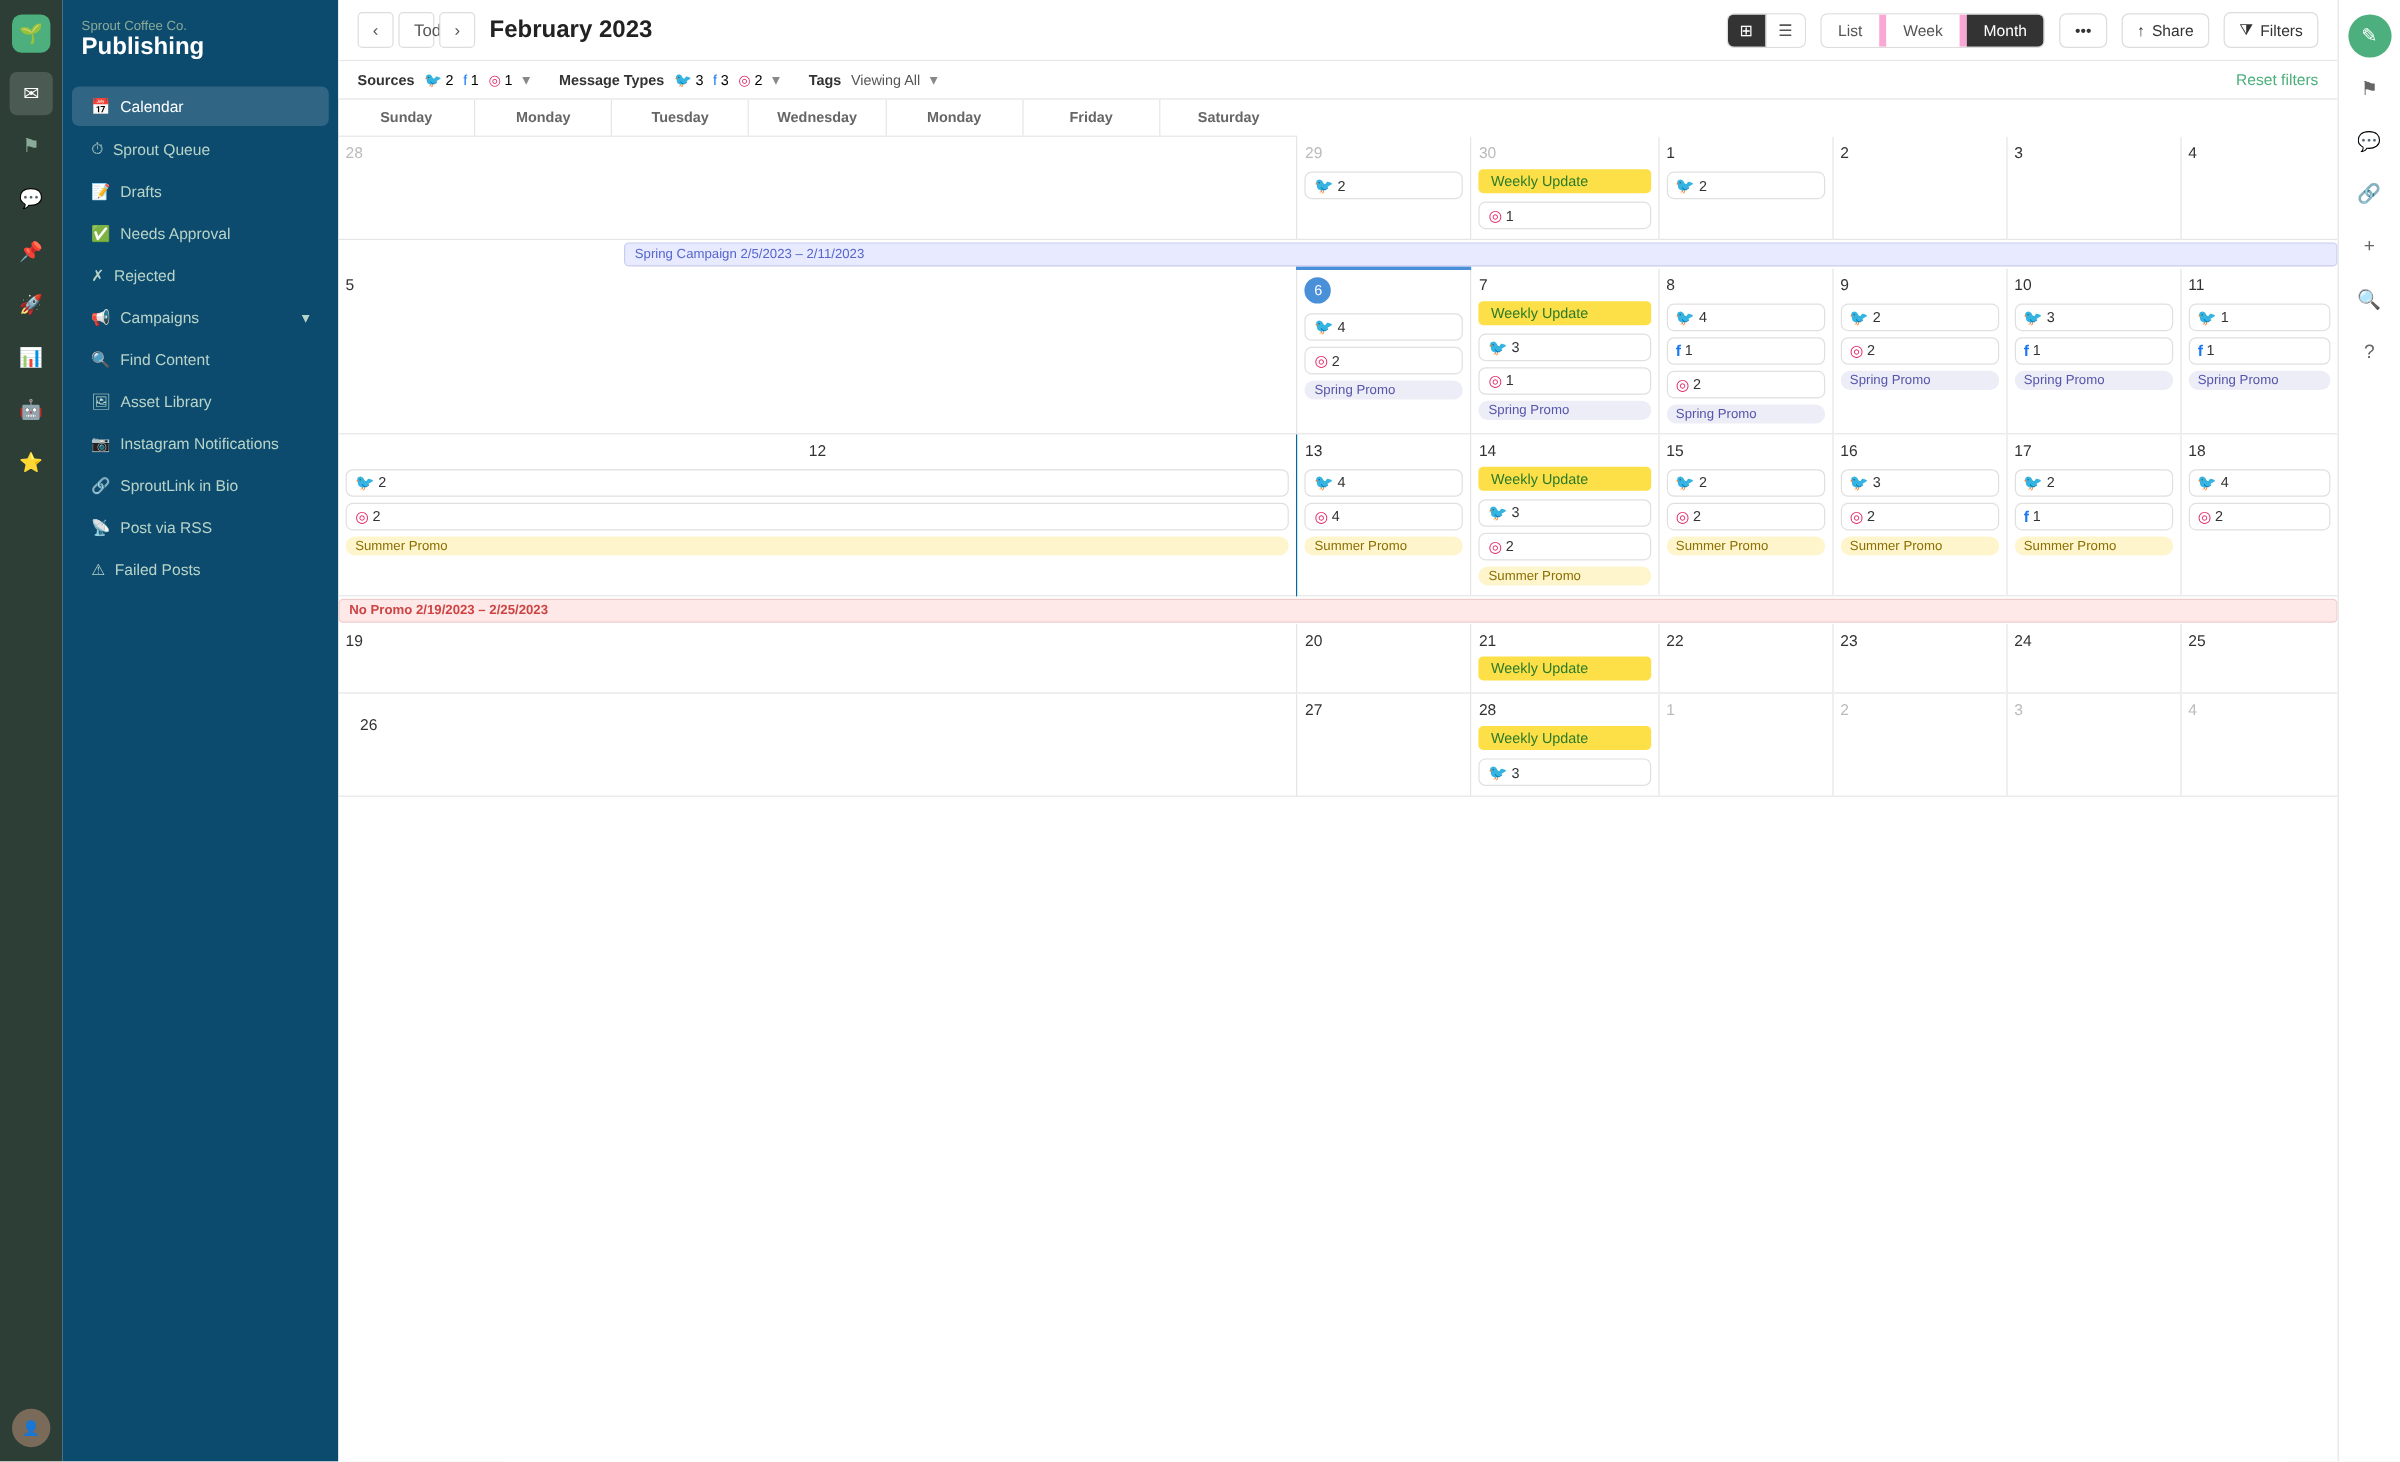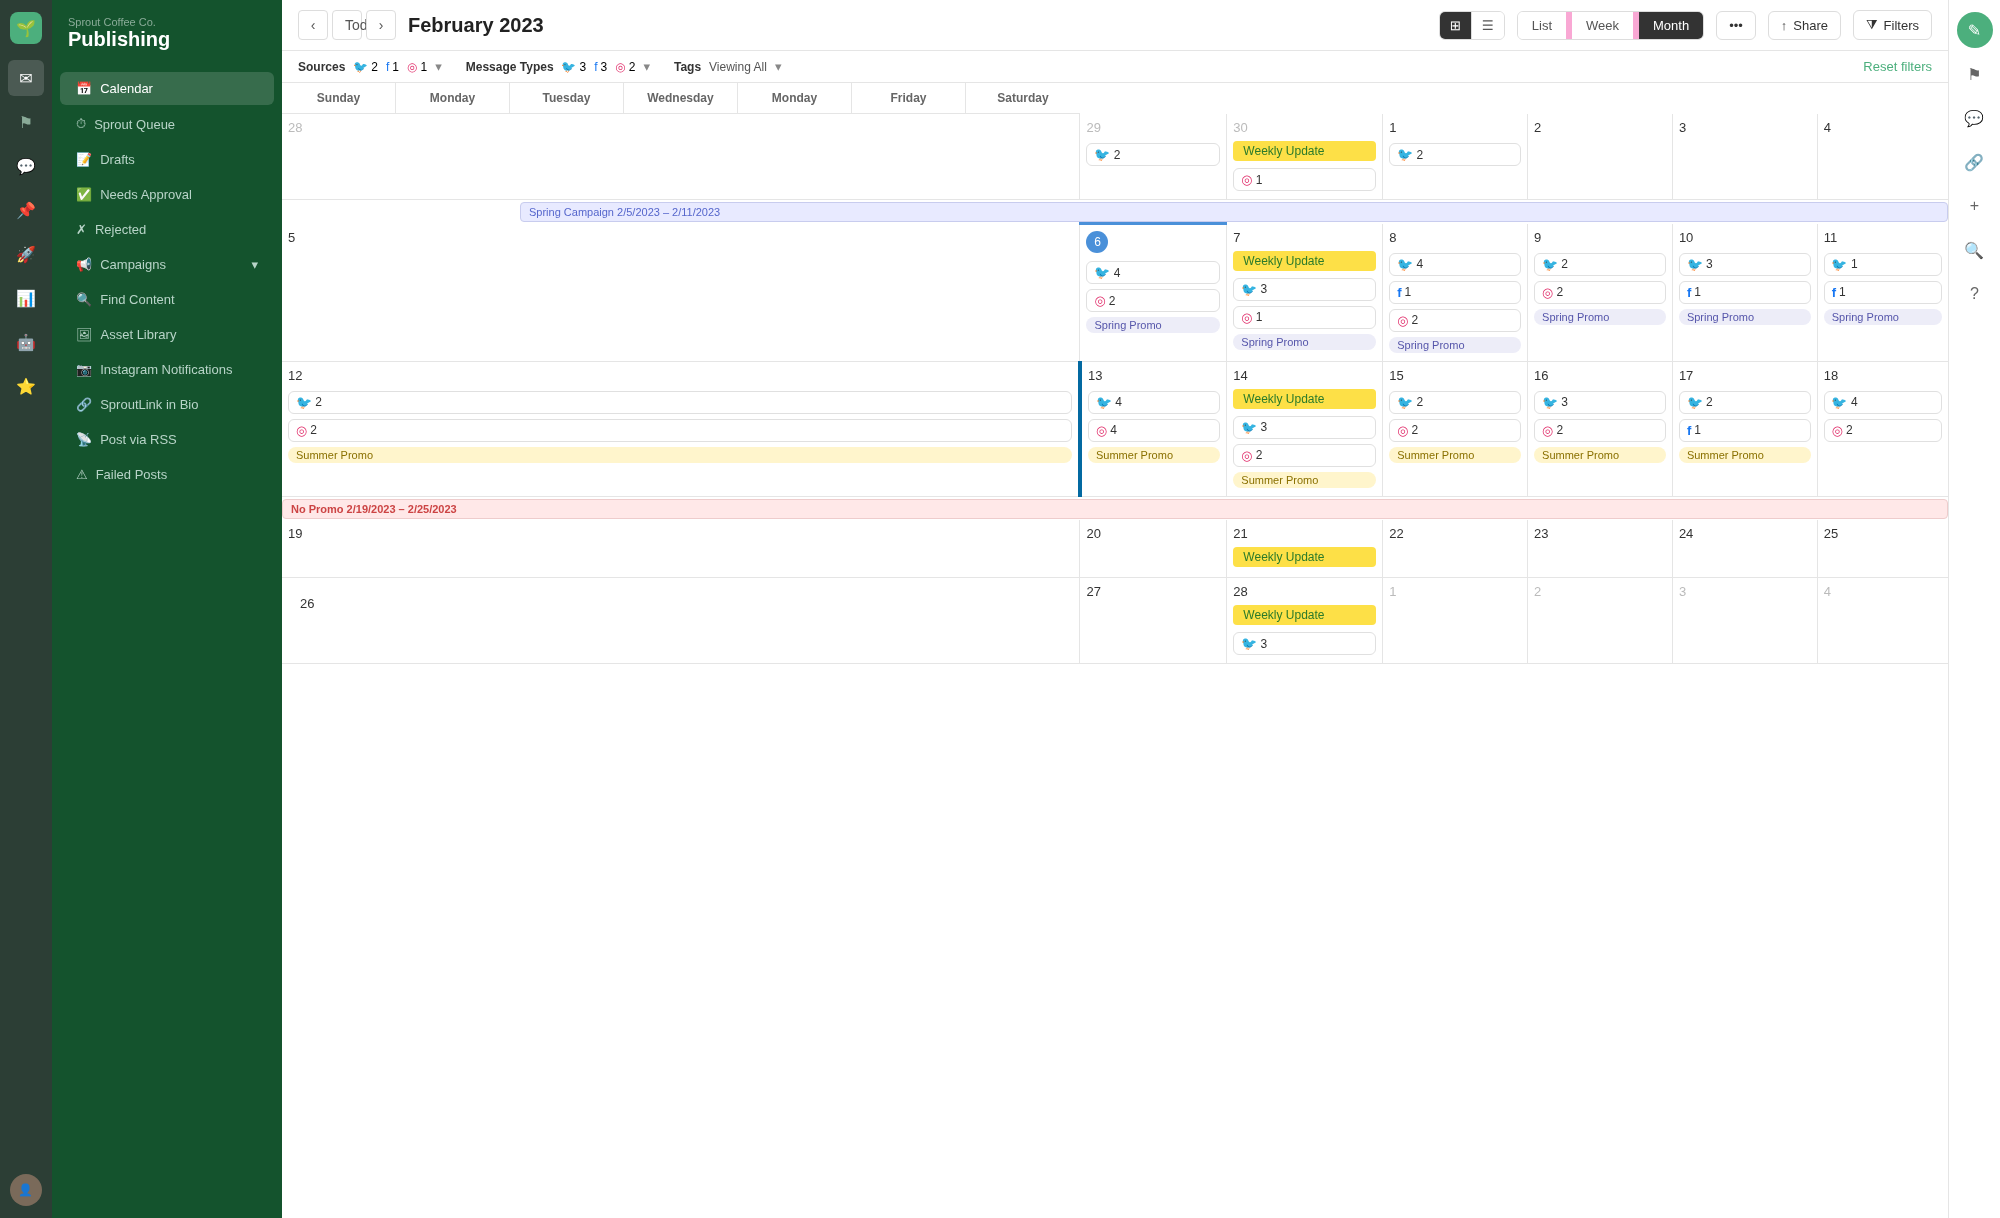--- a/index.html
+++ b/index.html
@@ -51,21 +51,21 @@
     .right-sidebar .r-icon {
       width: 36px; height: 36px;
       display: flex; align-items: center; justify-content: center;
       border-radius: 6px; cursor: pointer; color: #666; font-size: 16px;
     }
     .right-sidebar .r-icon.accent { background: #4CAF7D; color: white; border-radius: 50%; }
 
     
     .nav-sidebar {
       width: 230px;
-      background: #14532d;
+      background: #0c4a6e;
       color: white;
       display: flex;
       flex-direction: column;
       padding: 16px 0;
       flex-shrink: 0;
     }
     .nav-sidebar .brand {
       padding: 0 16px 20px;
     }
     .nav-sidebar .brand .company { font-size: 11px; color: #8aab98; }
@@ -481,21 +481,21 @@
             <div class="cell-content">
               <div class="post-badge"><span class="tw-icon">🐦</span> 1</div>
               <div class="post-badge"><span class="fb-icon" style="color:#1877f2;font-weight:bold;">f</span> 1</div>
               <div class="spring-promo-tag">Spring Promo</div>
             </div>
           </td>
         </tr>
 
 
         <tr style="border-bottom:1px solid #e5e5e5;">
-          <td class="calendar-cell" style="border-right:4px solid #0369a1;padding:6px;min-height:130px;vertical-align:top;">
+          <td class="calendar-cell" style="border-right:1px solid #0369a1;padding:6px;min-height:130px;vertical-align:top;text-align:center;">
             <div class="day-num">12</div>
             <div class="cell-content">
               <div class="post-badge"><span class="tw-icon">🐦</span> 2</div>
               <div class="post-badge"><span class="ig-icon">◎</span> 2</div>
               <div class="summer-promo-tag">Summer Promo</div>
             </div>
           </td>
           <td class="calendar-cell" style="border-right:1px solid #e5e5e5;padding:6px;min-height:130px;vertical-align:top;">
             <div class="day-num">13</div>
             <div class="cell-content">

